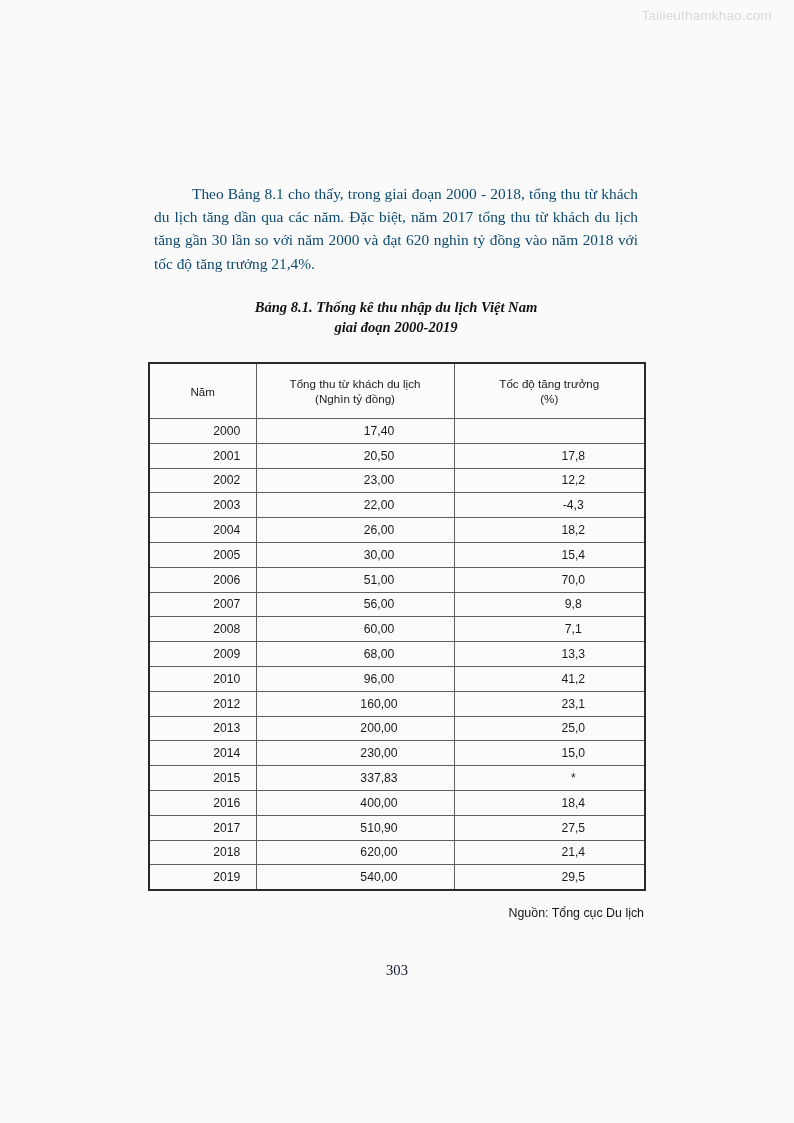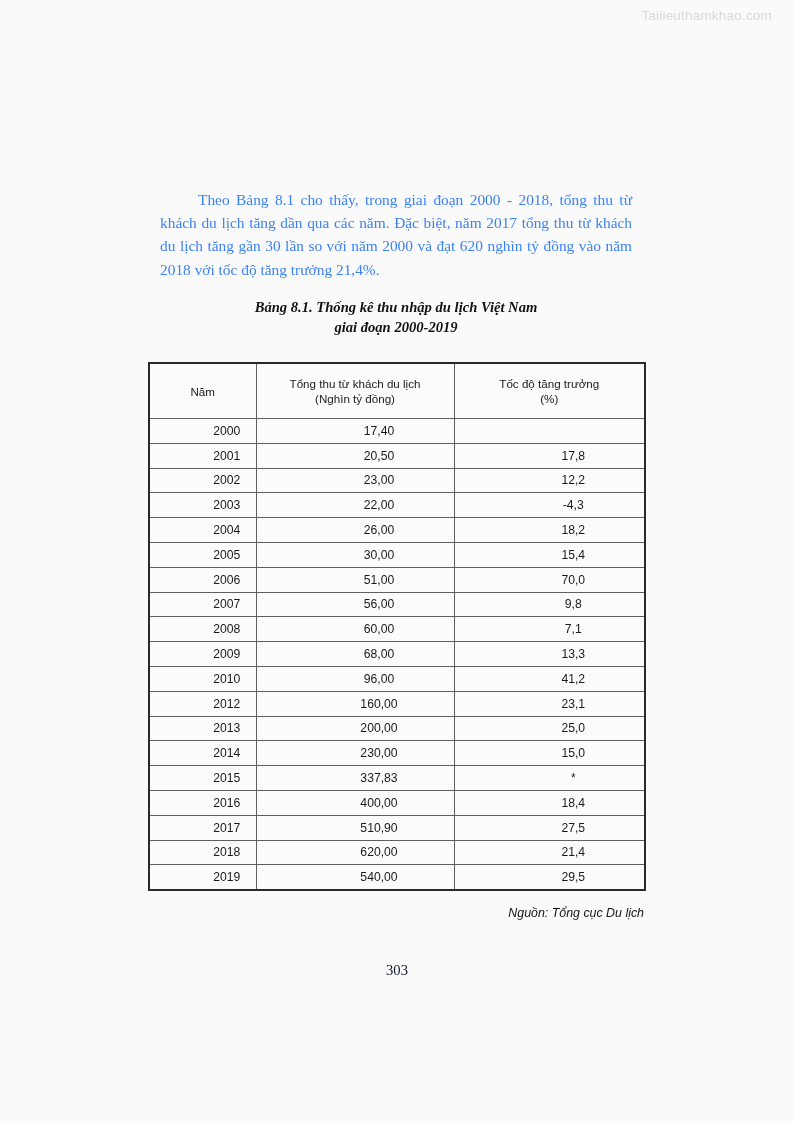--- a/index.html
+++ b/index.html
@@ -42,22 +42,22 @@
     top: 176px;
     width: 496px;
   }
   .para {
     font-family: "Liberation Serif", serif;
     font-size: 15.4px;
     line-height: 23.2px;
     text-align: justify;
     text-justify: inter-word;
     text-indent: 38px;
-    margin: 12px;
-    color: #3b82f6;
+    margin: 6px;
+    color: #0c4a6e;
     hyphens: none;
   }
 
   
   .table-caption {
     position: absolute;
     left: 148px;
     top: 298px;
     width: 496px;
     text-align: center;
@@ -149,21 +149,20 @@
   }
 
   
   .source {
     position: absolute;
     left: 148px;
     top: 906px;
     width: 496px;
     text-align: right;
     font-family: "Liberation Sans", sans-serif;
-    font-style: italic;
     font-size: 12.4px;
     color: #151515;
   }
 
   
   .page-number {
     position: absolute;
     left: 0;
     right: 0;
     top: 962px;

